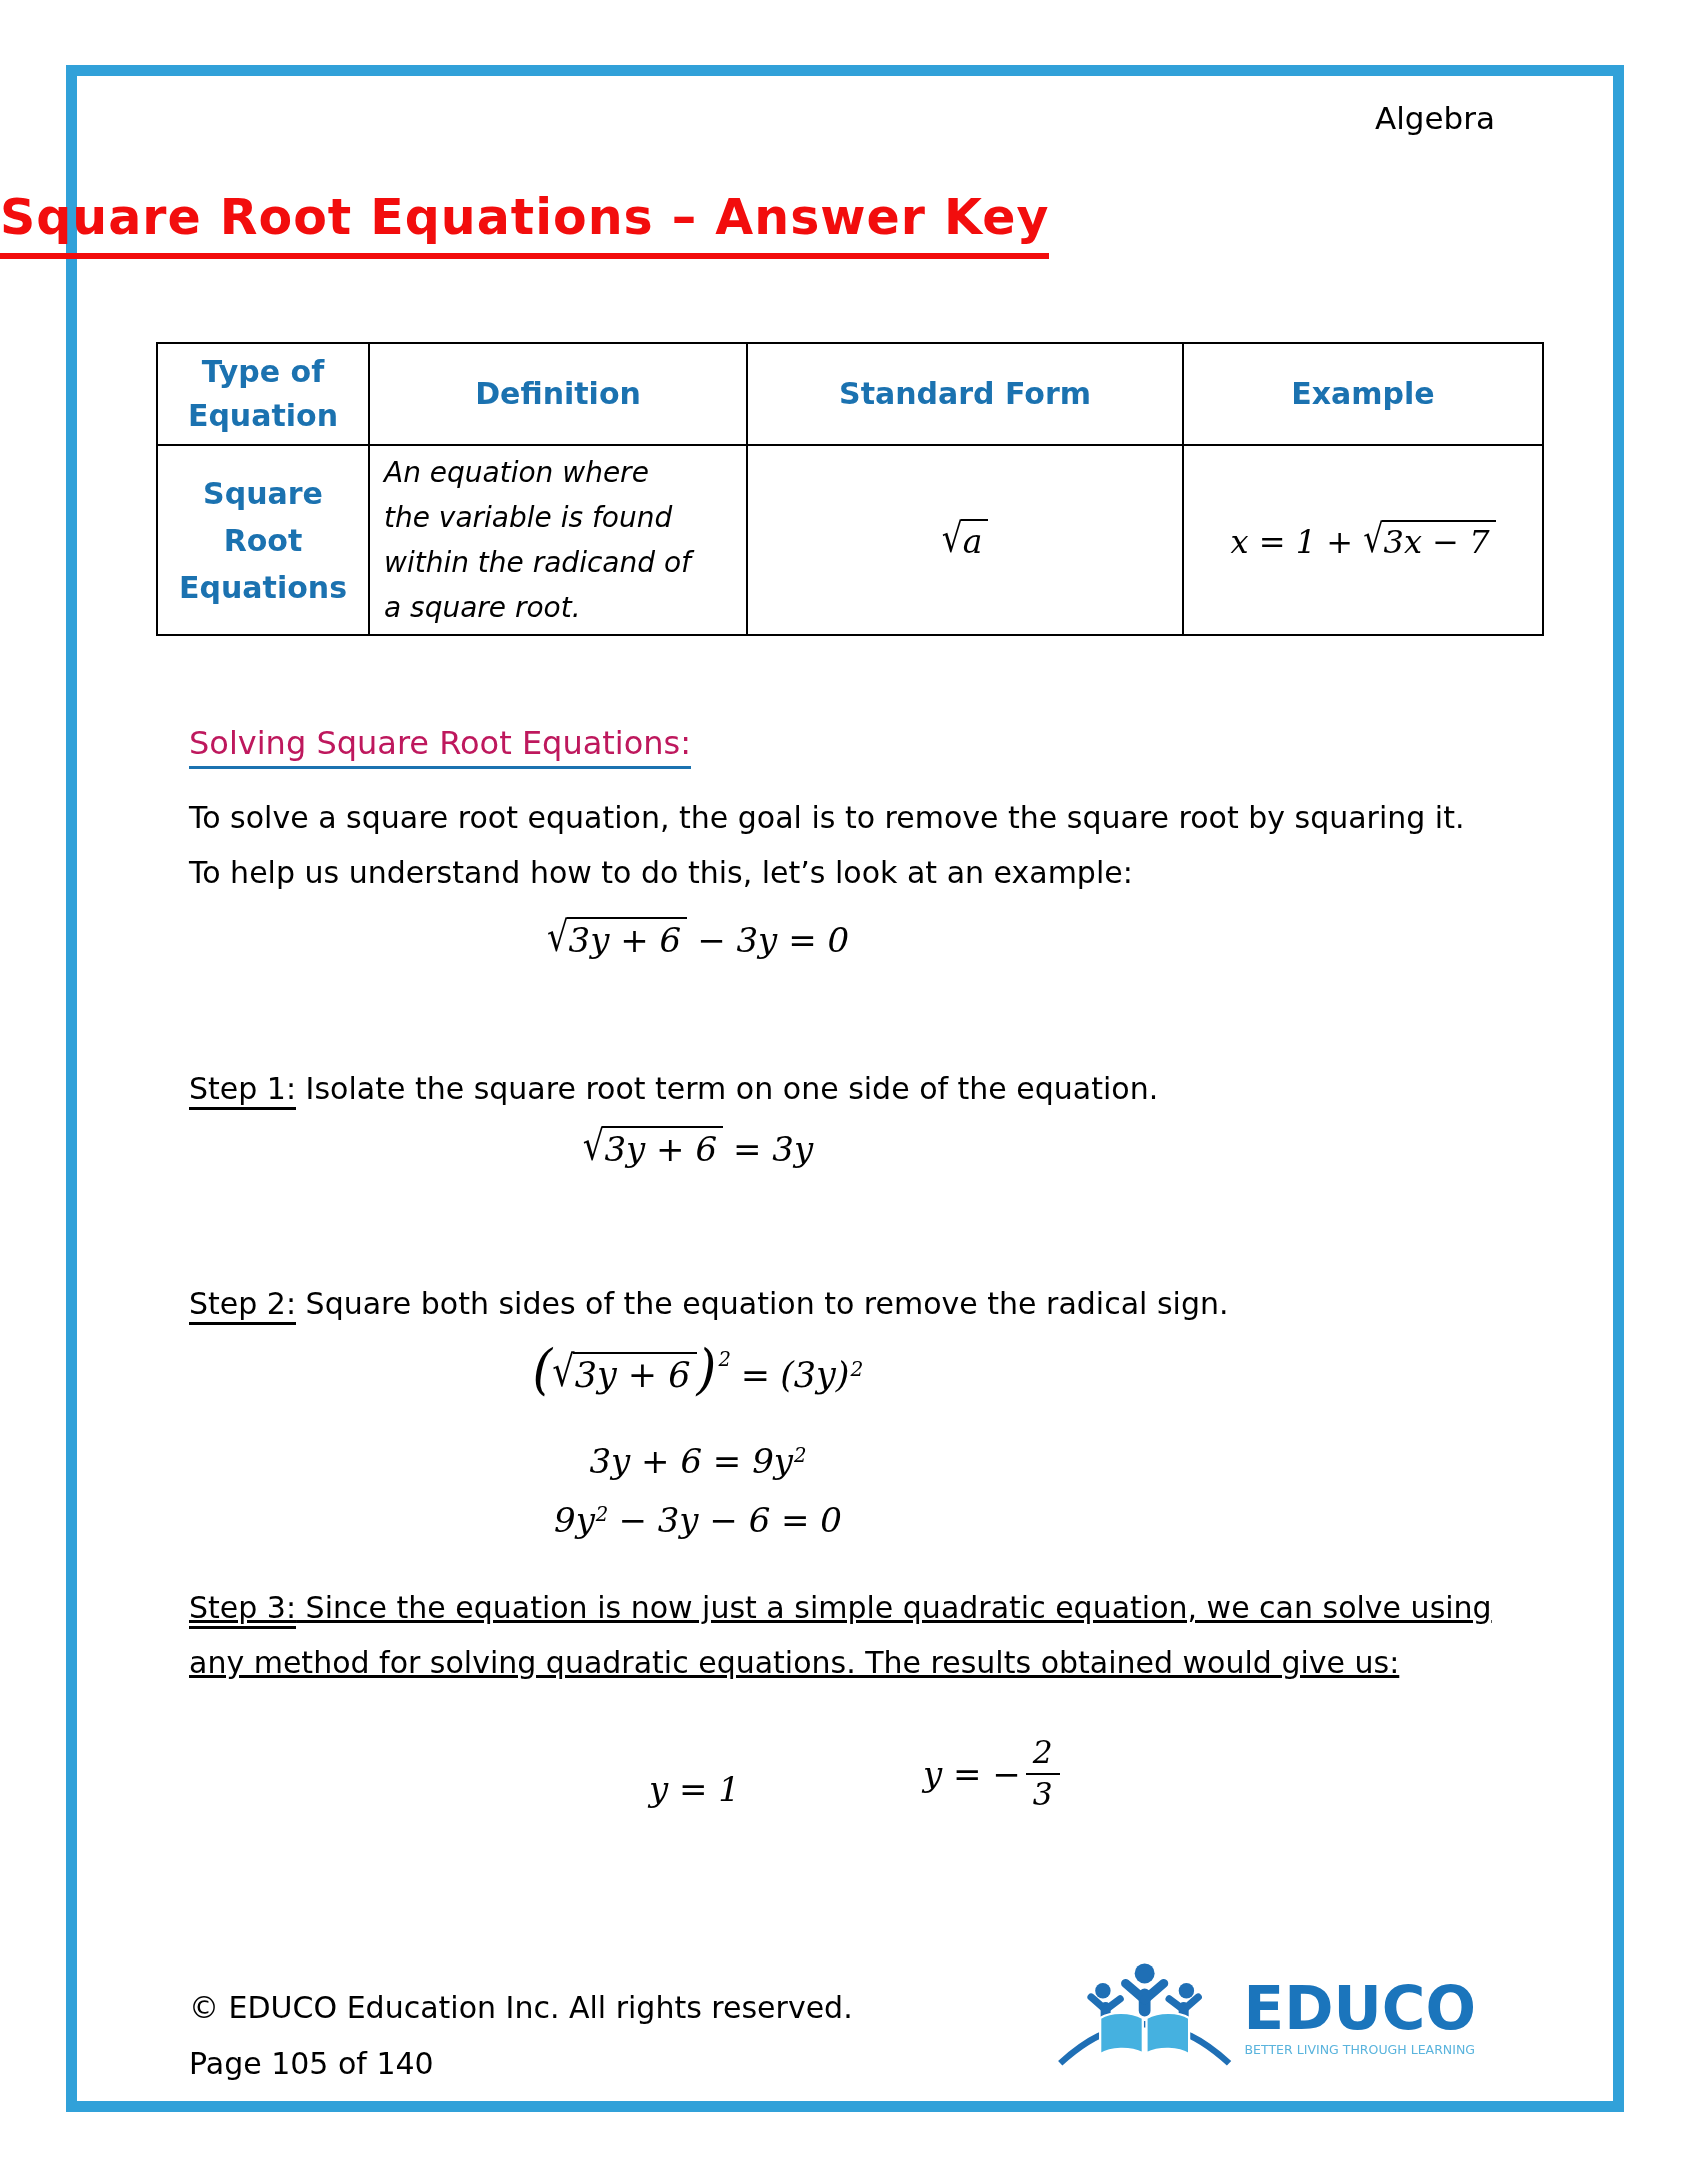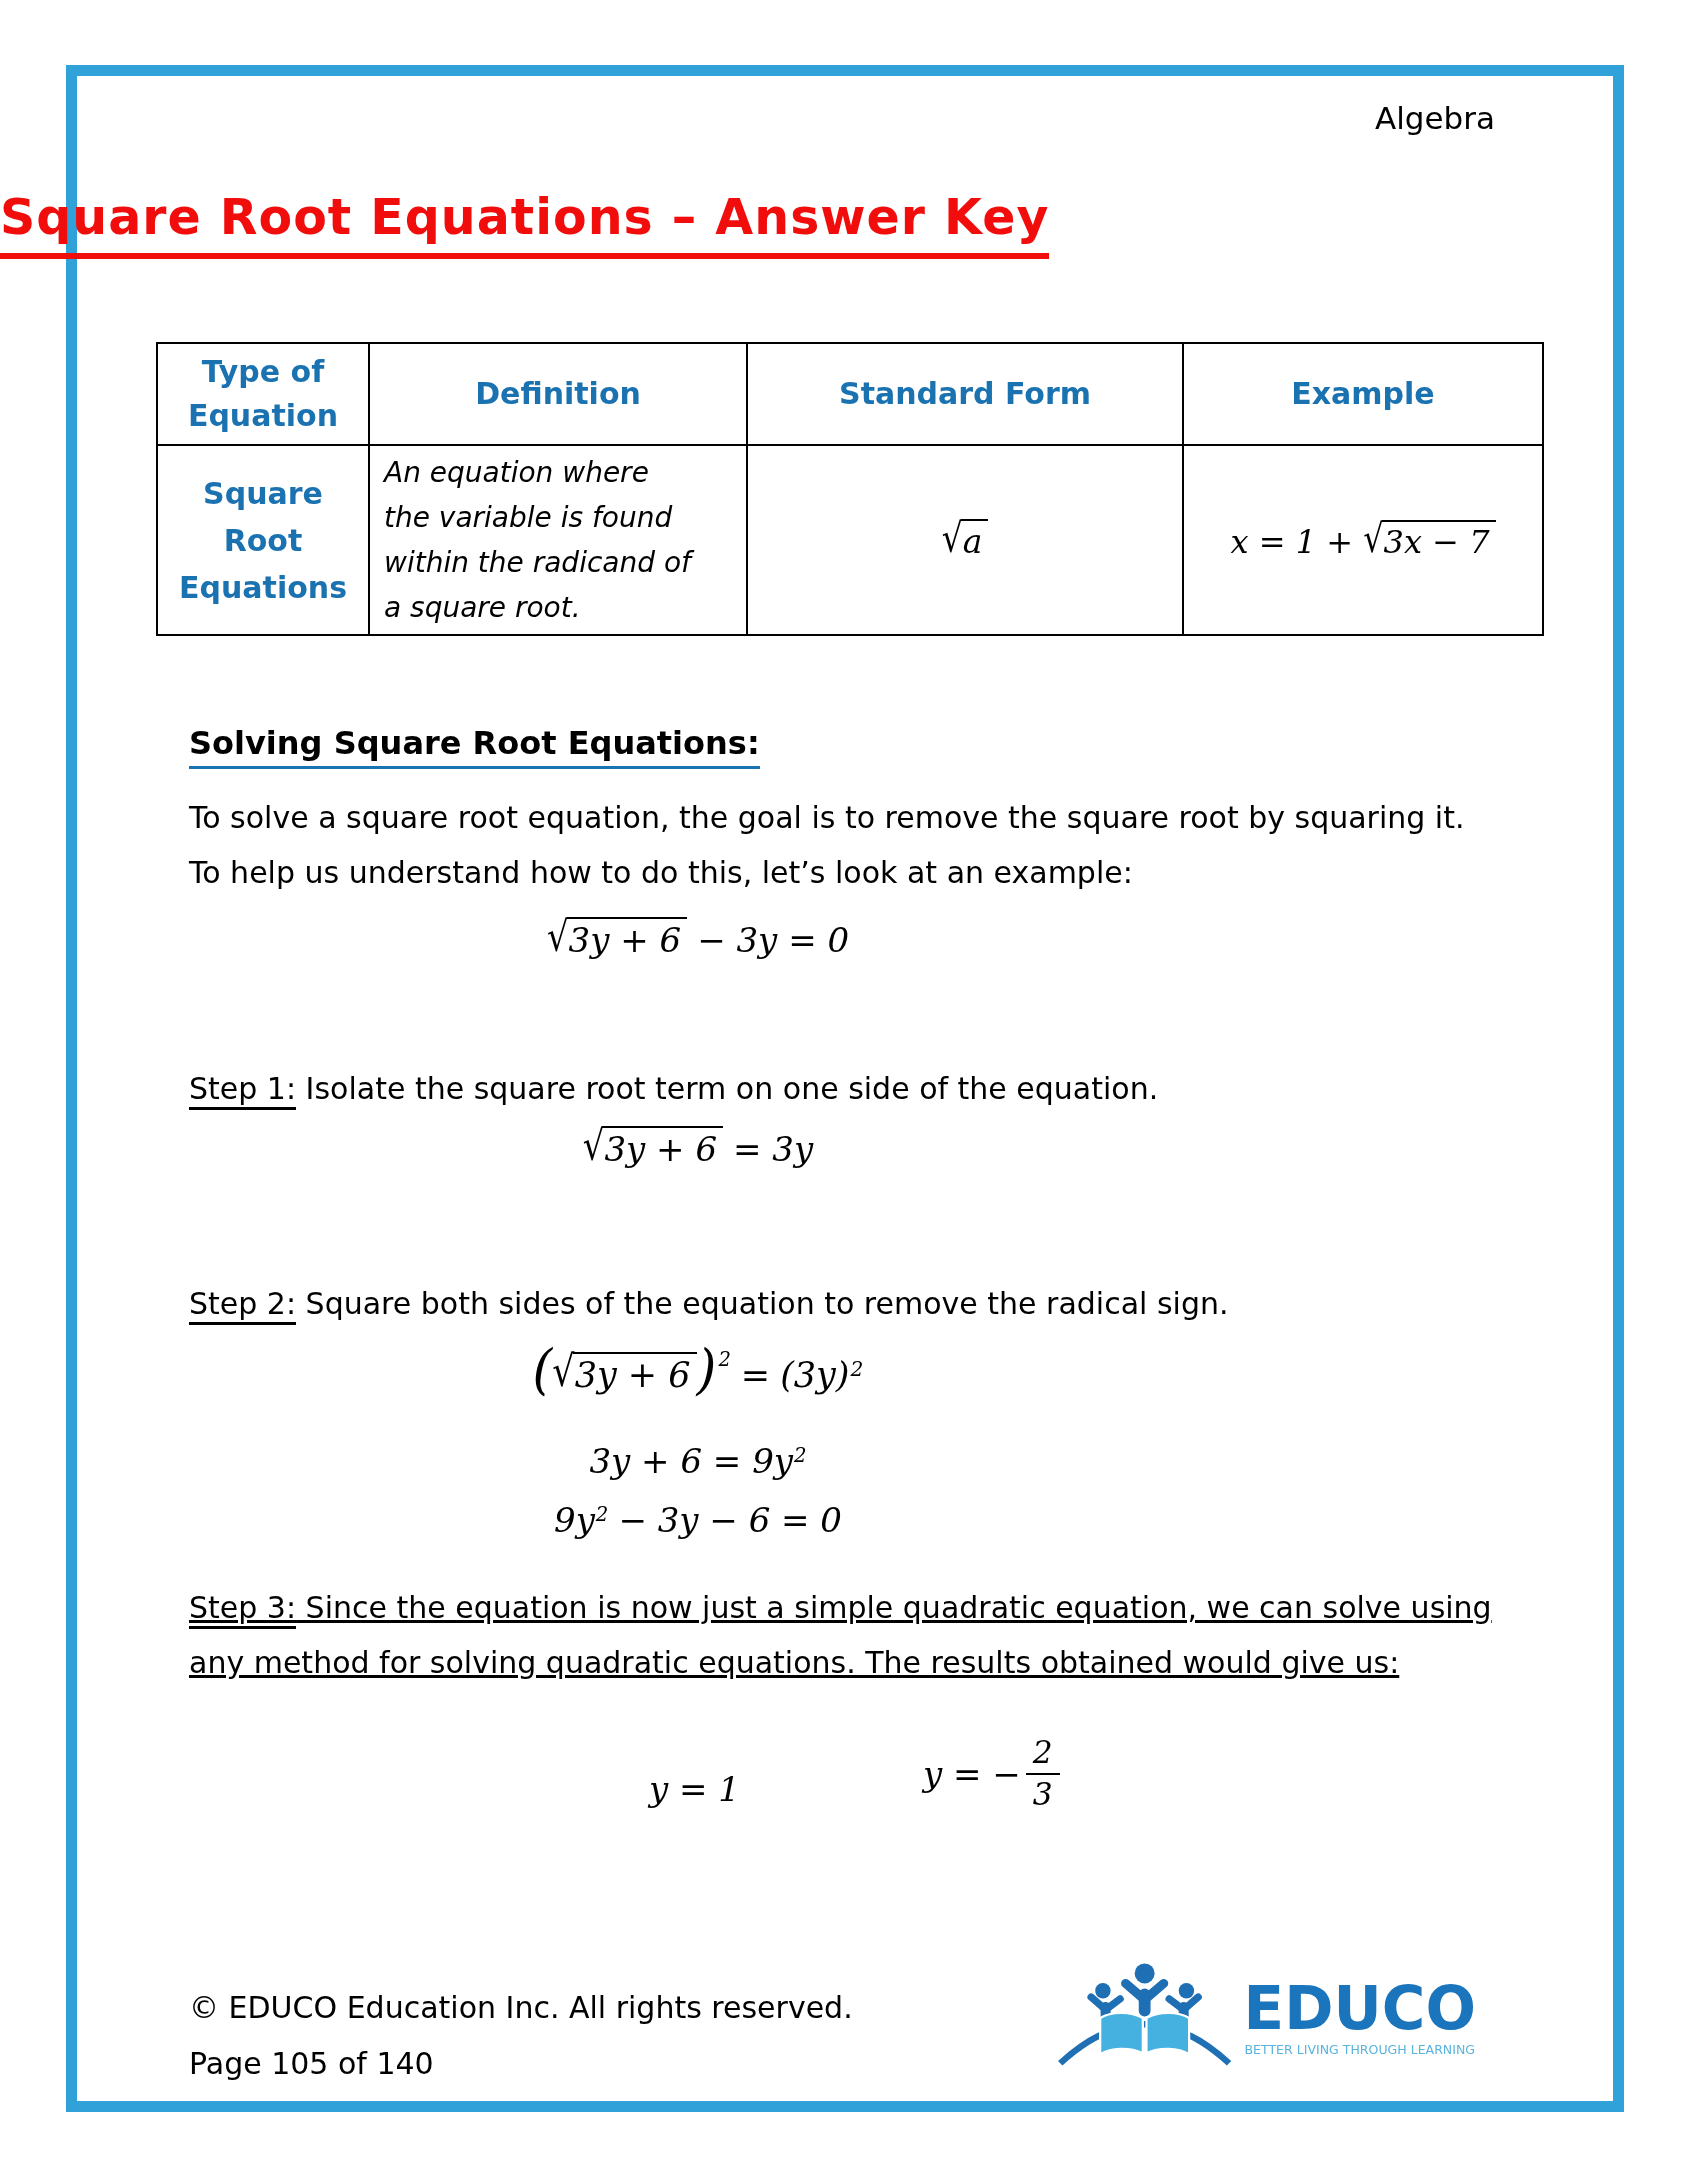--- a/index.html
+++ b/index.html
@@ -89,22 +89,22 @@
     border-top:2.5px solid #000;
     padding:1px 6px 0 2px;
     margin-left:-2px;
   }
 
   .heading{
     position:absolute; left:189px; top:724px;
   }
   .heading-inner{
     display:inline-block;
-    color:#000000;
-    font-weight:bold;
+    color:#be185d;
+    font-weight:normal;
     font-size:32px;
     border-bottom:3.5px solid #1b72b0;
     padding-bottom:4px;
   }
   .body-text{
     position:absolute; left:189px;
     font-size:30px;
     line-height:55px;
     color:#000;
   }

